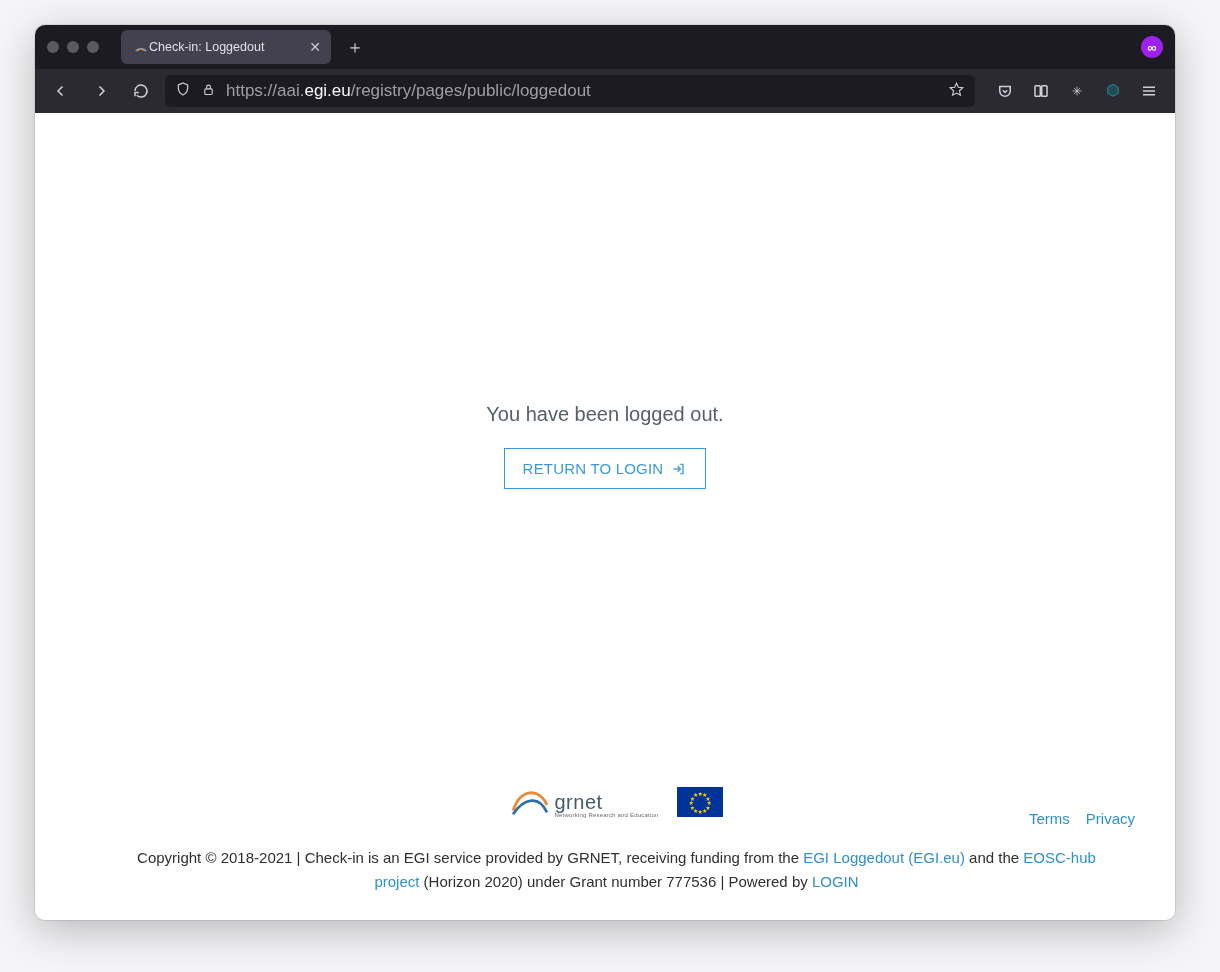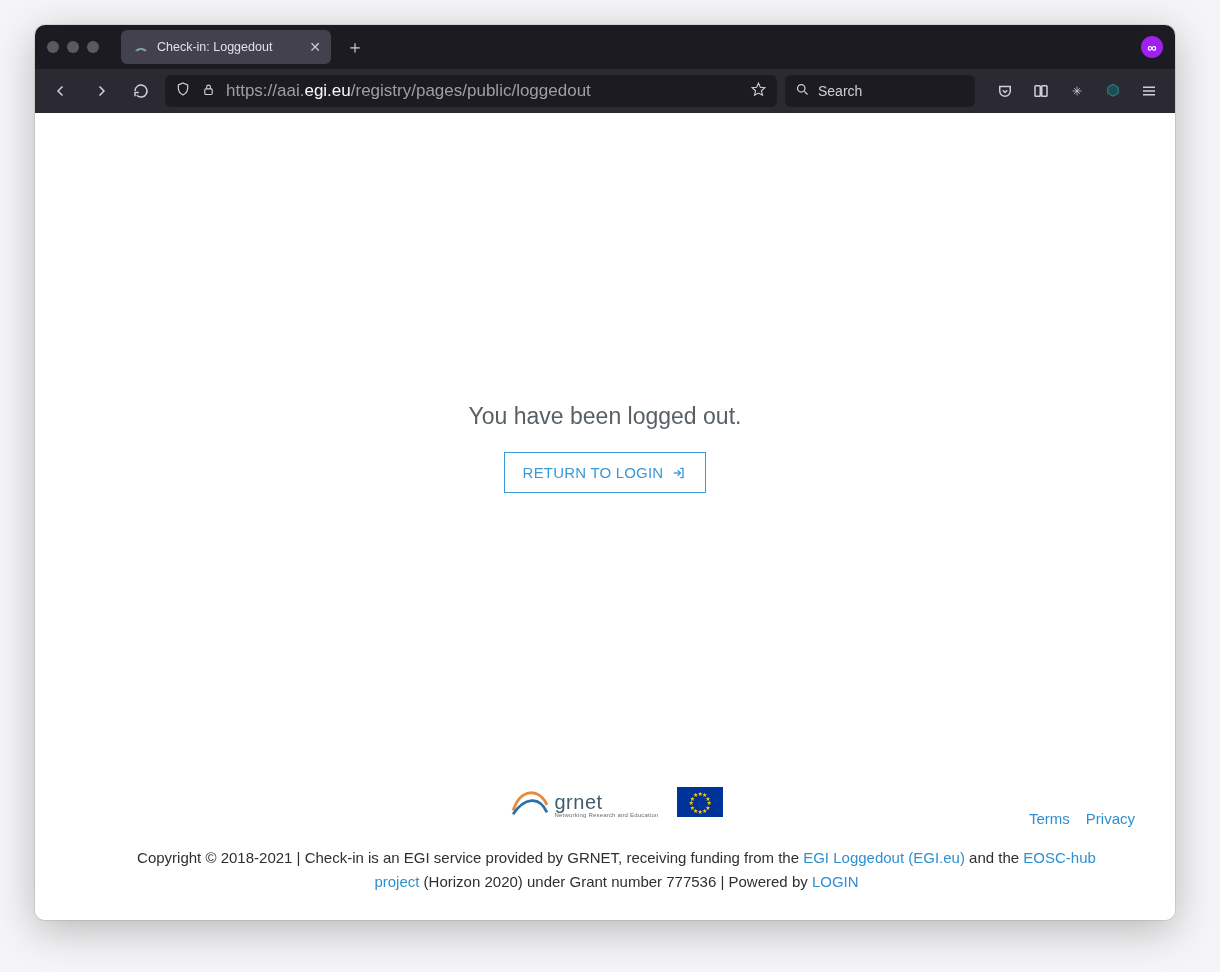--- a/index.html
+++ b/index.html
@@ -18,21 +18,21 @@
   .titlebar {
     height: 44px;
     background: #1c1b22;
     display: flex; align-items: center;
     padding: 0 12px;
     gap: 10px;
   }
   .traffic-lights { display: flex; gap: 8px; margin-right: 12px; }
   .traffic-lights span { width: 12px; height: 12px; border-radius: 50%; background: #5a5a5e; display: inline-block; }
   .tab {
-    display: flex; align-items: center; gap: 8px;
+    display: flex; align-items: center; 
     background: #42414d;
     color: #e0e0e6;
     height: 34px;
     padding: 0 10px 0 12px;
     border-radius: 6px;
     min-width: 210px;
     font-size: 12.5px;
   }
   .tab .favicon { width: 16px; height: 16px; display: inline-flex; align-items: center; justify-content: center; }
   .tab .close { margin-left: auto; color: #c9c9cf; font-size: 14px; cursor: pointer; }
@@ -86,21 +86,21 @@
   .toast .check {
     display: inline-block; width: 13px; height: 13px; border-radius: 50%;
     background: #2e7d32; color: #c8f7c5; font-size: 10px; line-height: 13px;
     text-align: center; margin-right: 4px; vertical-align: middle;
   }
   .center-block {
     position: absolute; top: 290px; left: 0; right: 0;
     display: flex; flex-direction: column; align-items: center; gap: 22px;
   }
   .logged-out-heading {
-    font-size: 23px; color: #566065; font-weight: 400;
+    font-size: 20px; color: #566065; font-weight: 400;
   }
   .return-btn {
     border: 1px solid #3a99d8;
     color: #3a99d8;
     background: #fff;
     padding: 11px 18px;
     font-size: 15px;
     letter-spacing: 0.2px;
     display: inline-flex; align-items: center; gap: 8px;
     cursor: pointer;
@@ -198,29 +198,20 @@
           </svg>
       </span>
       <span class="url-text">
         <span>https://aai.</span><span class="strong">egi.eu</span><span>/registry/pages/public/loggedout</span>
       </span>
       <span class="star">
         <svg viewBox="0 0 24 24" width="17" height="17">
             <path d="M12 3l2.6 5.9 6.4.6-4.9 4.3 1.5 6.3L12 17l-5.6 3.1 1.5-6.3L3 9.5l6.4-.6L12 3z" stroke="#cfcfd8" fill="none" stroke-width="1.6"></path>
           </svg>
       </span>
-    </div>
-    <div class="searchbar">
-      <span>
-        <svg viewBox="0 0 24 24" width="15" height="15">
-            <circle cx="10" cy="10" r="6" stroke="#cfcfd8" fill="none" stroke-width="2"></circle>
-            <path d="M15 15l5 5" stroke="#cfcfd8" stroke-width="2"></path>
-          </svg>
-      </span>
-      <span>Search</span>
     </div>
     <div class="tb-right">
       <div class="tb-btn">
         <svg viewBox="0 0 24 24">
             <path d="M5 6h14v6a7 7 0 0 1-14 0V6z"></path>
             <path d="M9 11l3 3 3-3"></path>
           </svg>
       </div>
       <div class="tb-btn">
         <svg viewBox="0 0 24 24">

